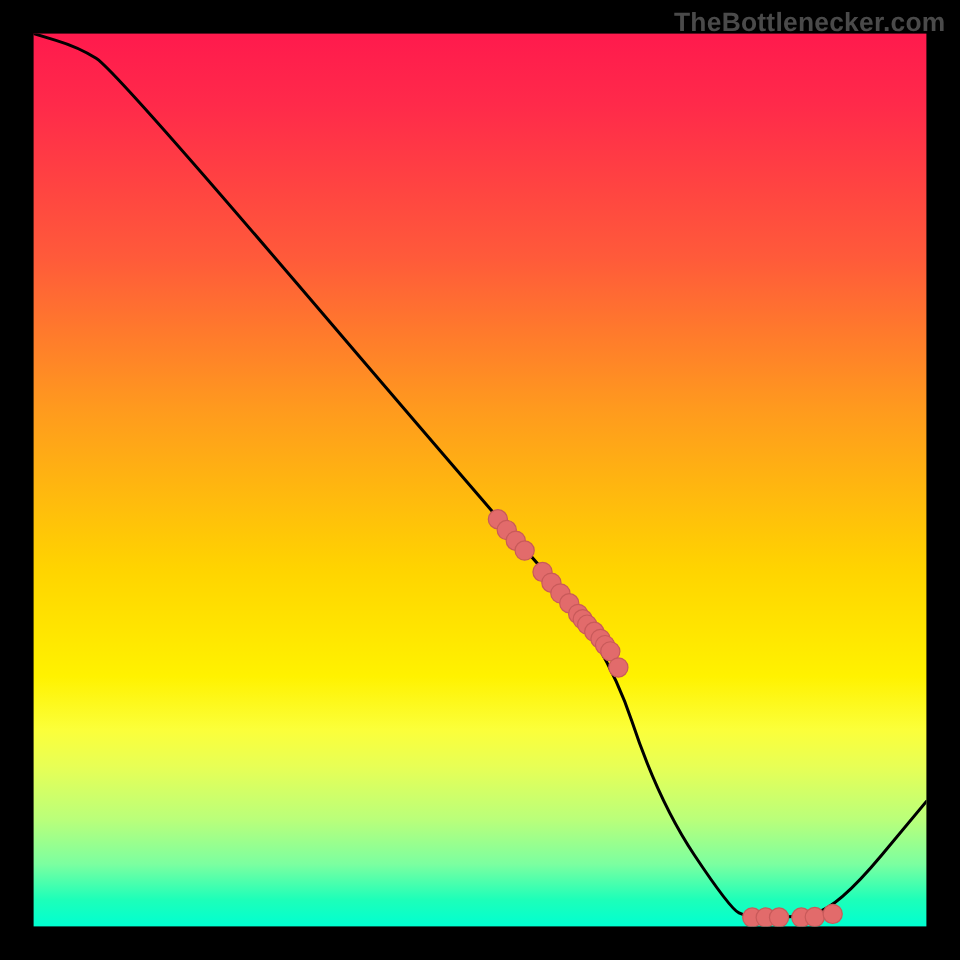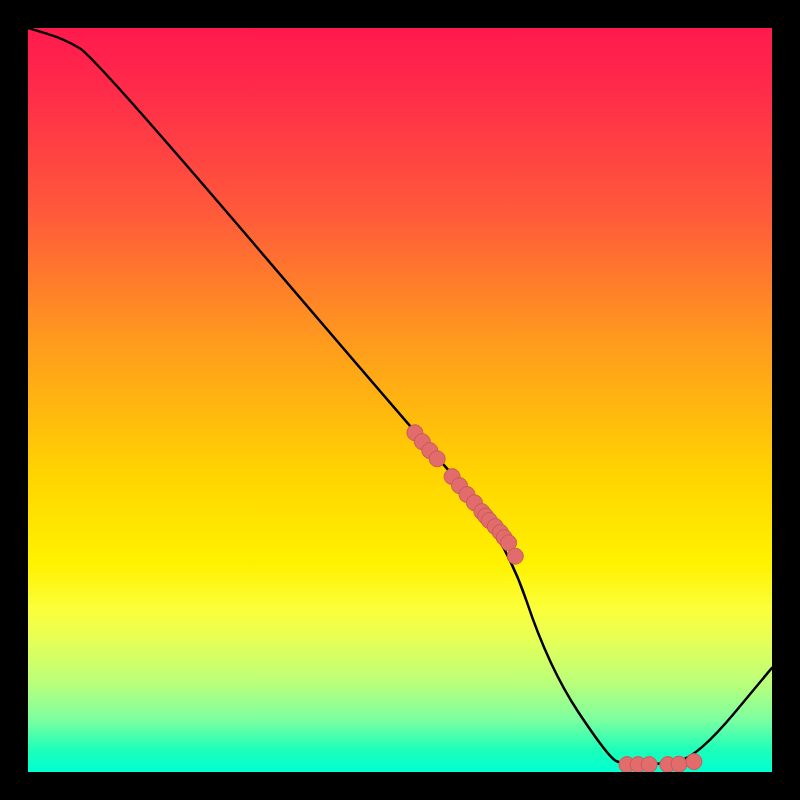--- a/index.html
+++ b/index.html
@@ -85,13 +85,14 @@
           <circle cx="487.3" cy="528.2" r="8" fill="#e26b6b" stroke="#c85a5a" stroke-width="1"></circle>
           <circle cx="598.9" cy="736.6" r="8" fill="#e26b6b" stroke="#c85a5a" stroke-width="1"></circle>
           <circle cx="610.1" cy="736.6" r="8" fill="#e26b6b" stroke="#c85a5a" stroke-width="1"></circle>
           <circle cx="621.2" cy="736.6" r="8" fill="#e26b6b" stroke="#c85a5a" stroke-width="1"></circle>
           <circle cx="639.8" cy="736.6" r="8" fill="#e26b6b" stroke="#c85a5a" stroke-width="1"></circle>
           <circle cx="651.0" cy="736.2" r="8" fill="#e26b6b" stroke="#c85a5a" stroke-width="1"></circle>
           <circle cx="665.9" cy="733.6" r="8" fill="#e26b6b" stroke="#c85a5a" stroke-width="1"></circle>
         </g>
     </svg>
   </div>
+  <div class="credit">TheBottlenecker.com</div>
 </div>
 
 </body></html>

